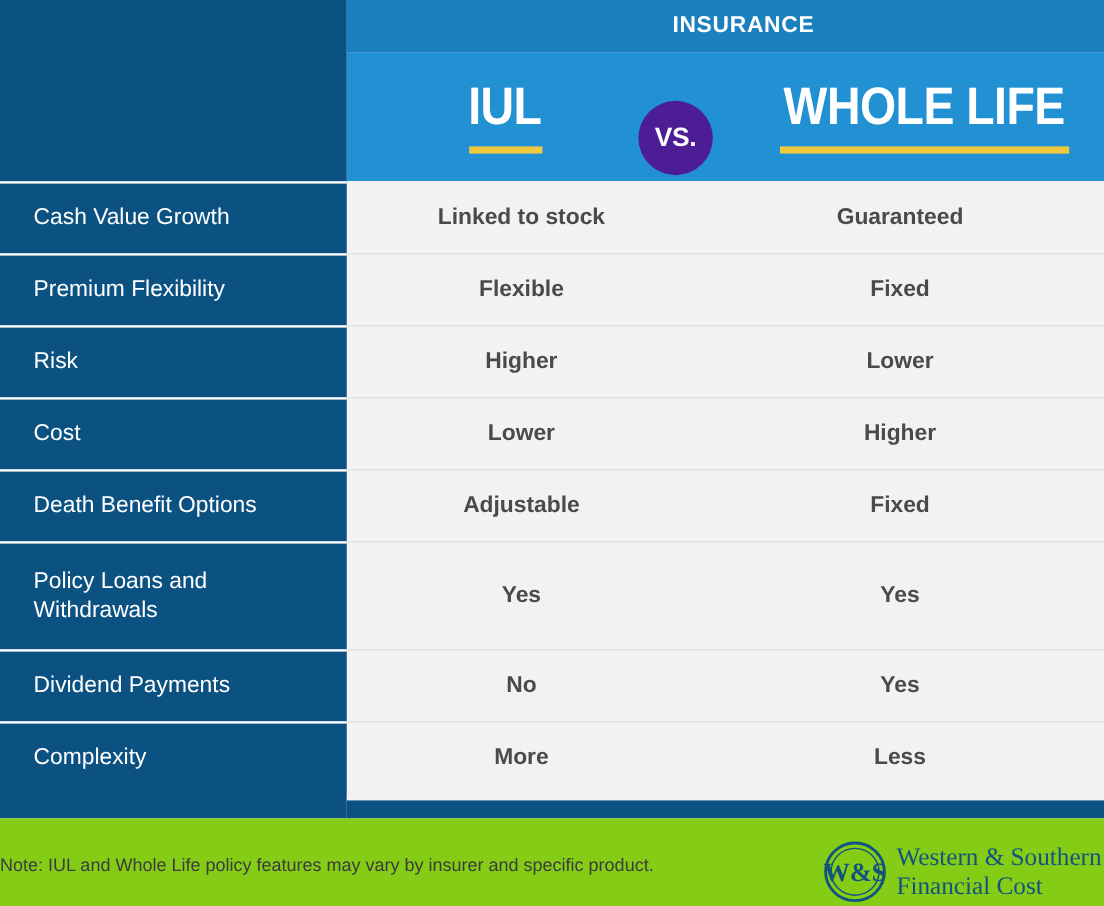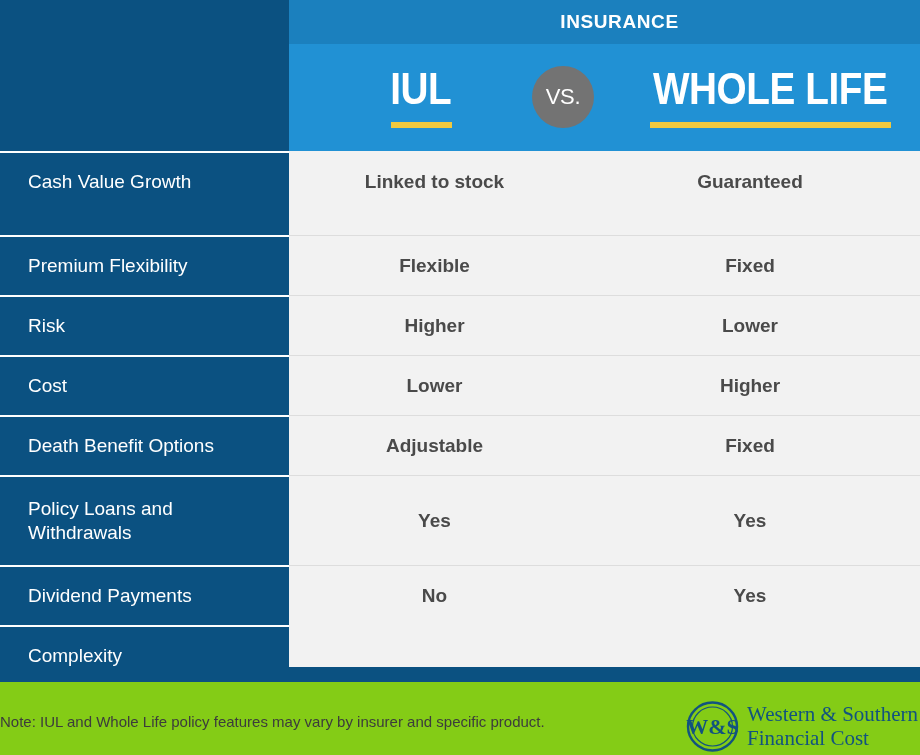--- a/index.html
+++ b/index.html
@@ -92,31 +92,31 @@
     height: 6px;
     background: #F0C93F;
     margin-top: 11px;
   }
   .col-head.iul .col-head-rule { width: 61px; }
   .col-head.wl  .col-head-rule { width: 241px; }
 
   .vs-badge {
     position: absolute;
     left: 532px;
-    top: 66px;
+    top: 84px;
     width: 62px;
     height: 62px;
     border-radius: 50%;
-    background: #737373;
+    background: #4c1d95;
     display: flex;
     align-items: center;
     justify-content: center;
     color: #ffffff;
     font-size: 22px;
-    font-weight: 400;
+    font-weight: 700;
     letter-spacing: -0.3px;
   }
 
   
   .body-grey {
     position: absolute;
     left: 289px;
     top: 151px;
     width: 631px;
     height: 516px;
@@ -246,21 +246,21 @@
   <div class="bottom-blue-band"></div>
 
   <div class="rows" id="rows">
       <div class="row" style="height: 60px;">
         <div class="row-label">Cash Value Growth</div>
         <div class="row-cells">
           <div class="cell c-iul">Linked to stock</div>
           <div class="cell c-wl">Guaranteed</div>
         </div>
       </div>
-      <div class="row" style="height: 60px; margin-top: 24px;">
+      <div class="row" style="height: 60px;">
         <div class="row-label">Premium Flexibility</div>
         <div class="row-cells">
           <div class="cell c-iul">Flexible</div>
           <div class="cell c-wl">Fixed</div>
         </div>
       </div>
       <div class="row" style="height: 60px;">
         <div class="row-label">Risk</div>
         <div class="row-cells">
           <div class="cell c-iul">Higher</div>
@@ -290,20 +290,24 @@
       </div>
       <div class="row" style="height: 60px;">
         <div class="row-label">Dividend Payments</div>
         <div class="row-cells">
           <div class="cell c-iul">No</div>
           <div class="cell c-wl">Yes</div>
         </div>
       </div>
       <div class="row" style="height: 61px;">
         <div class="row-label">Complexity</div>
+        <div class="row-cells">
+          <div class="cell c-iul">More</div>
+          <div class="cell c-wl">Less</div>
+        </div>
       </div>
     </div>
 
   <div class="footer">
     <div class="footer-note">Note: IUL and Whole Life policy features may vary by insurer and specific product.</div>
 
     <div class="logo">
       <svg class="logo-mark" width="53" height="53" viewBox="0 0 53 53">
         <ellipse cx="26.5" cy="26.5" rx="24.5" ry="24" fill="none" stroke="#12537F" stroke-width="2.4"></ellipse>
         <ellipse cx="26.5" cy="26.5" rx="20" ry="19.5" fill="none" stroke="#12537F" stroke-width="1.2"></ellipse>

